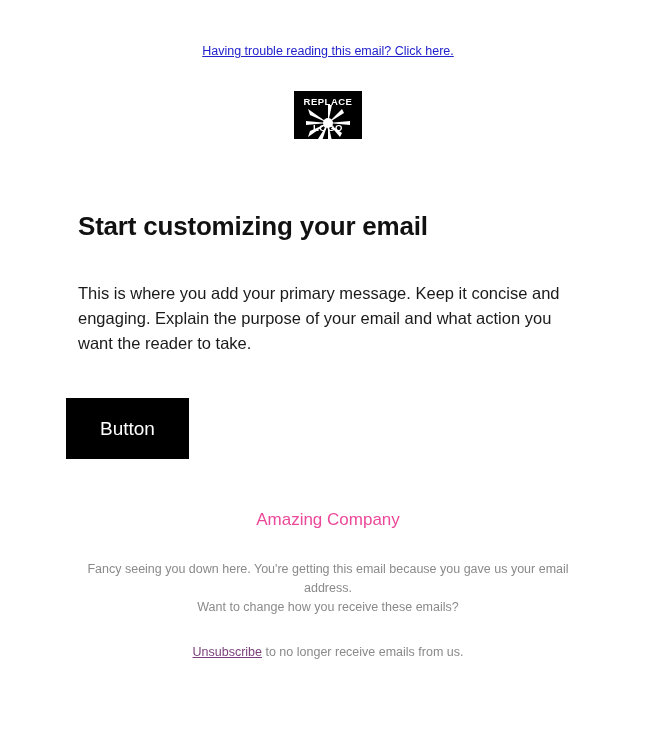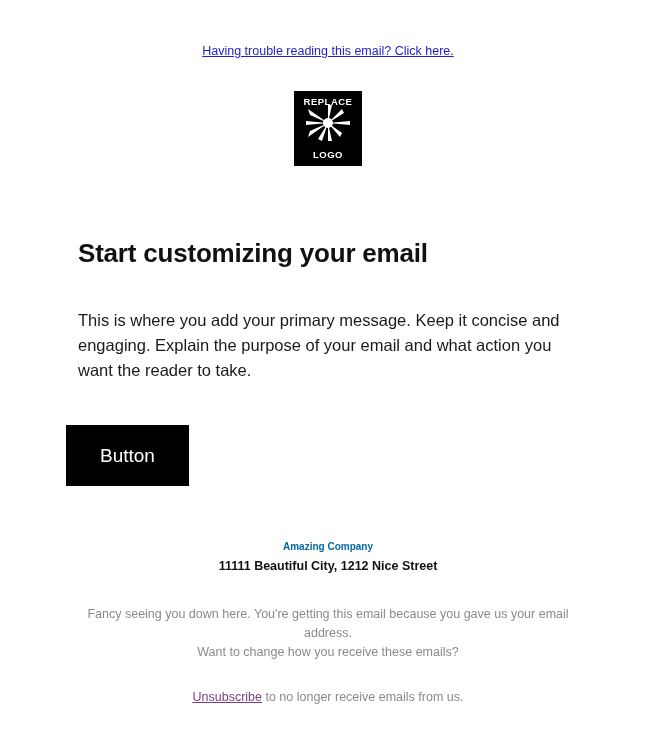--- a/index.html
+++ b/index.html
@@ -29,21 +29,21 @@
     text-decoration: underline;
     font-family: "Liberation Sans", sans-serif;
   }
   .logo-block {
     text-align: center;
     padding-top: 33px;
   }
   .logo {
     display: inline-block;
     width: 68px;
-    height: 75px;
+    height: 48px;
     background: #000000;
     position: relative;
     vertical-align: middle;
   }
   .logo .logo-text-top,
   .logo .logo-text-bottom {
     position: absolute;
     left: 0;
     right: 0;
     text-align: center;
@@ -90,24 +90,24 @@
     padding: 21px 34px;
     text-align: left;
     min-width: 62px;
     cursor: pointer;
   }
   .footer {
     padding-top: 52px;
     text-align: center;
   }
   .footer-company {
-    font-size: 10px;
-    font-weight: bold;
+    font-size: 17px;
+    font-weight: normal;
     line-height: 18.5px;
-    color: #0369a1;
+    color: #ec4899;
   }
   .footer-address {
     font-size: 12.5px;
     font-weight: bold;
     line-height: 18.5px;
     color: #111111;
   }
   .footer-note {
     padding: 30px 58px 0 58px;
     font-size: 12.5px;
@@ -158,21 +158,20 @@
   <h1 class="headline">Start customizing your email</h1>
 
   <p class="body-copy">This is where you add your primary message. Keep it concise and engaging. Explain the purpose of your email and what action you want the reader to take.</p>
 
   <div class="button-row">
     <button class="cta-button">Button</button>
   </div>
 
   <div class="footer">
     <div class="footer-company">Amazing Company</div>
-    <div class="footer-address">11111 Beautiful City, 1212 Nice Street</div>
 
     <div class="footer-note">
       <div>Fancy seeing you down here. You're getting this email because you gave us your email address.</div>
       <div>Want to change how you receive these emails?</div>
     </div>
 
     <div class="footer-unsub">
       <a href="#">Unsubscribe</a><span> to no longer receive emails from us.</span>
     </div>
   </div>

